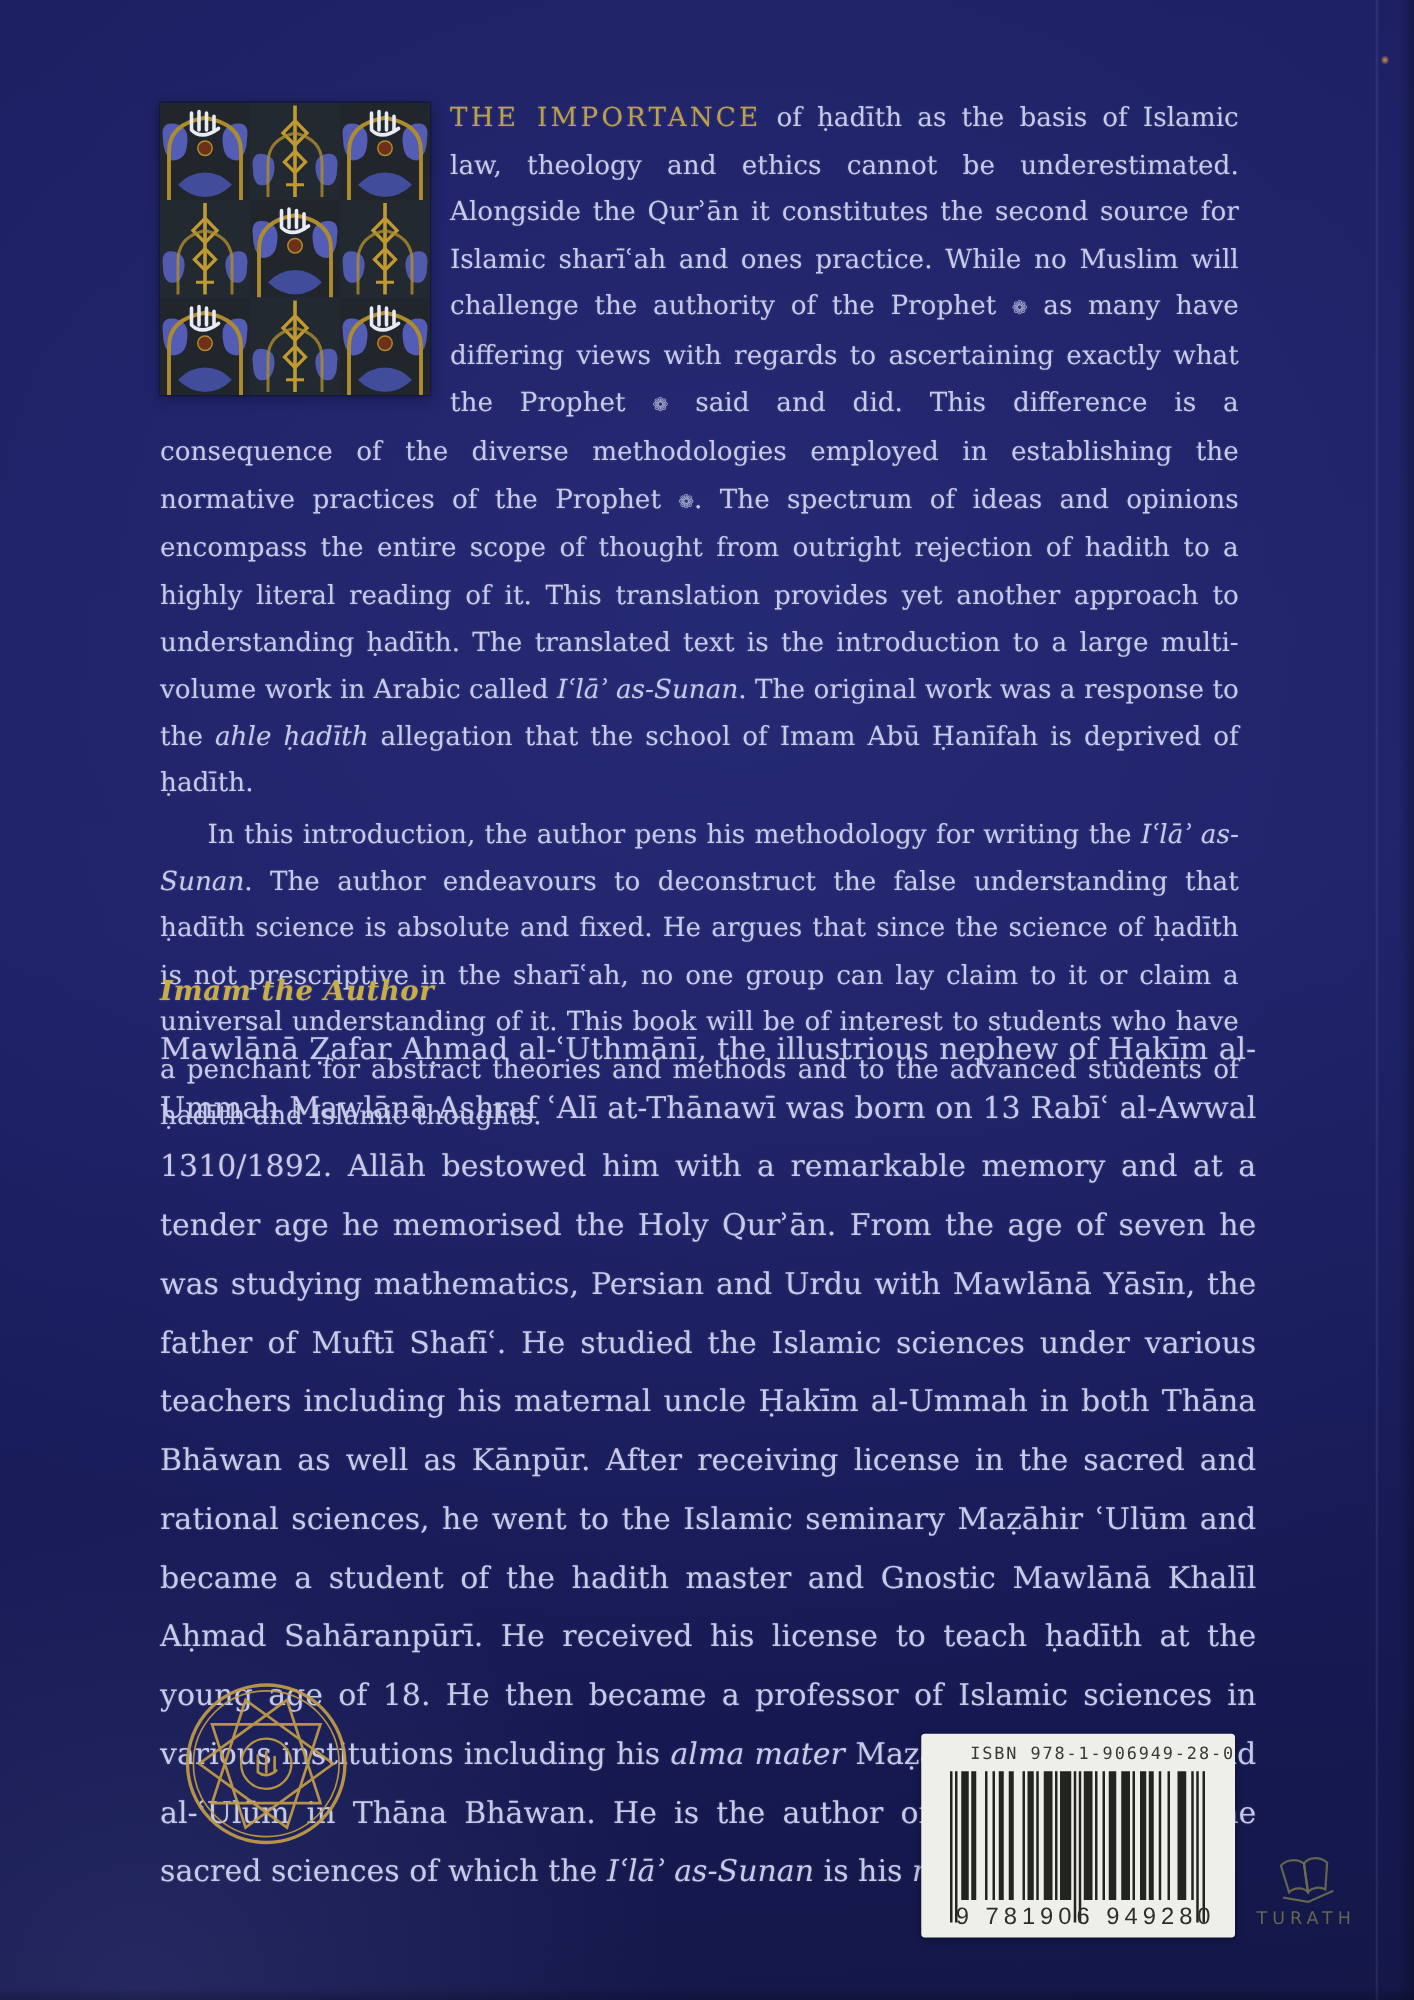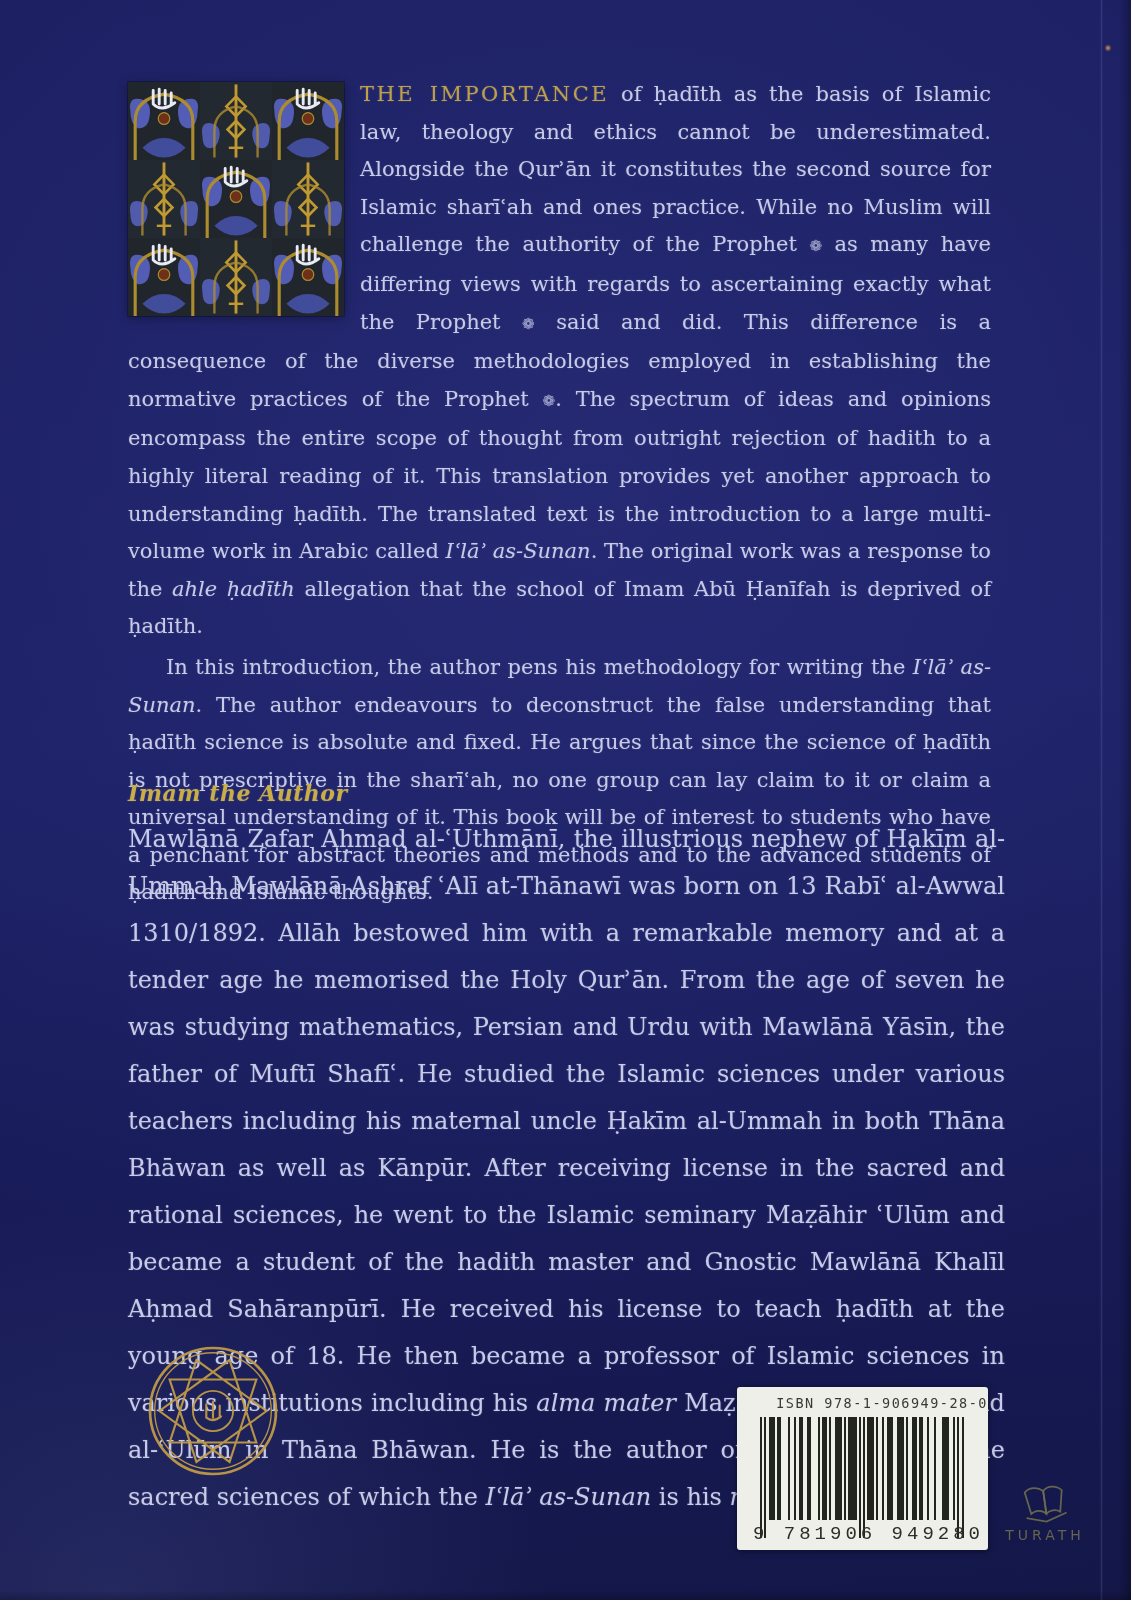--- a/index.html
+++ b/index.html
@@ -45,21 +45,21 @@
     background:#efefe9;border-radius:3px;box-shadow:0 1px 6px rgba(0,0,0,.45);
     color:#2b2b28;}
   .isbn{position:absolute;top:8px;left:0;right:0;text-align:right;
     font-family:"DejaVu Sans Mono", monospace;font-size:13.5px;letter-spacing:1.5px;
     color:#3a3a34;}
   .bars{position:absolute;top:30px;left:23px;display:flex;align-items:flex-start;height:122px;}
   .bar{background:#22251e;height:103px;}
   .bar.tall{height:121px;}
   .gap{background:transparent;}
   .digits{position:absolute;bottom:5px;left:12px;right:0;text-align:center;
-    font-family:Liberation Mono, monospace;font-size:19px;letter-spacing:4px;
+    font-family:Liberation Sans, sans-serif;font-size:19px;letter-spacing:4px;
     color:#2e2e28;}
   
   .watermark{position:absolute;left:1005px;top:1482px;width:80px;text-align:center;
     color:rgba(112,110,80,.88);}
   .watermark svg{display:block;margin:0 auto;width:54px;height:44px;}
   .wm-label{margin-top:1px;font-family:"DejaVu Sans", sans-serif;font-size:14px;
     letter-spacing:4px;}
   
   .edge-crease{position:absolute;right:28px;top:0;bottom:0;width:3px;
     background:linear-gradient(90deg,transparent,rgba(150,160,225,.16),transparent);}

